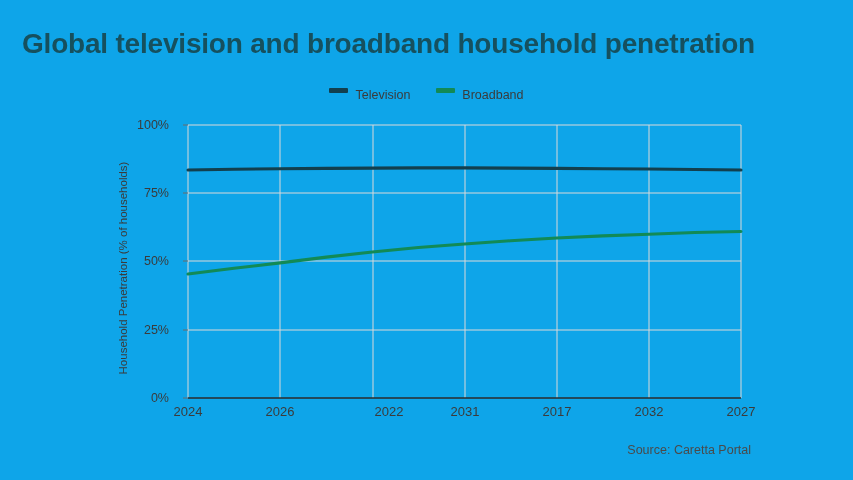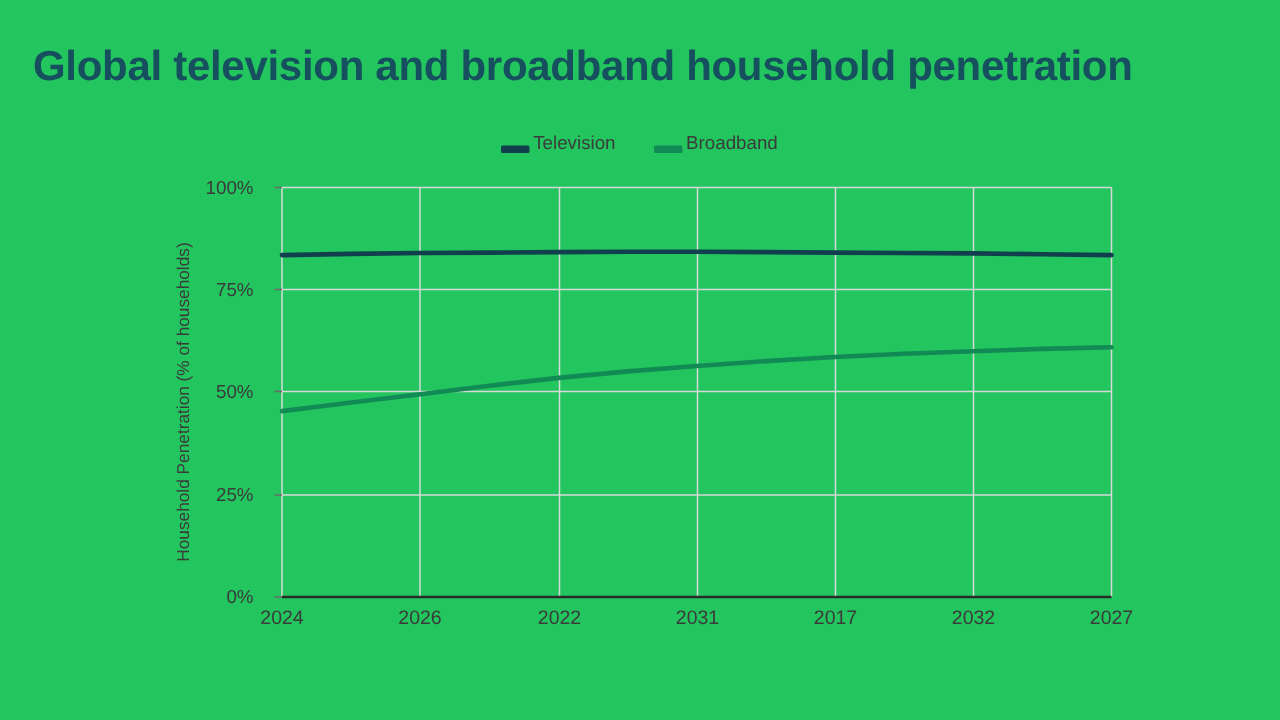--- a/index.html
+++ b/index.html
@@ -12,21 +12,21 @@
     height: 480px;
     font-family: "Liberation Sans", sans-serif;
     color: #333333;
     overflow: hidden;
     position: relative;
   }
   #page {
     position: relative;
     width: 853px;
     height: 480px;
-    background: #22c55e;
+    background: #0ea5e9;
   }
   #chart-title {
     position: absolute;
     left: 22px;
     top: 28px;
     font-size: 28px;
     font-weight: bold;
     letter-spacing: -0.2px;
     color: #16505E;
     white-space: nowrap;
@@ -36,22 +36,22 @@
     left: 0;
     top: 88px;
     width: 853px;
     display: flex;
     justify-content: center;
     align-items: center;
     gap: 26px;
   }
   .legend-item {
     display: flex;
-    align-items: flex-end;
-    gap: 2px;
+    align-items: flex-start;
+    gap: 7px;
   }
   .legend-swatch {
     width: 19px;
     height: 5px;
     border-radius: 1px;
     display: inline-block;
   }
   .legend-label {
     font-size: 12.5px;
     color: #3b3b3b;
@@ -133,21 +133,21 @@
     <div id="y-ticks">
       <div class="y-tick-label" style="top:125px">100%</div>
       <div class="y-tick-label" style="top:193px">75%</div>
       <div class="y-tick-label" style="top:261px">50%</div>
       <div class="y-tick-label" style="top:330px">25%</div>
       <div class="y-tick-label" style="top:398px">0%</div>
     </div>
 
     <div class="x-tick-label" style="left:188px">2024</div>
     <div class="x-tick-label" style="left:280px">2026</div>
-    <div class="x-tick-label" style="left:373px">2022</div>
+    <div class="x-tick-label" style="left:389px">2022</div>
     <div class="x-tick-label" style="left:465px">2031</div>
     <div class="x-tick-label" style="left:557px">2017</div>
     <div class="x-tick-label" style="left:649px">2032</div>
     <div class="x-tick-label" style="left:741px">2027</div>
 
     <svg id="plot-svg" width="853" height="480">
       <g>
         <line x1="188" y1="125" x2="741" y2="125" stroke="#d9d9d9" stroke-width="1"></line>
         <line x1="188" y1="193" x2="741" y2="193" stroke="#d9d9d9" stroke-width="1"></line>
         <line x1="188" y1="261" x2="741" y2="261" stroke="#d9d9d9" stroke-width="1"></line>
@@ -169,14 +169,15 @@
         <line x1="183" y1="261" x2="188" y2="261" stroke="#6b6b6b" stroke-width="1"></line>
         <line x1="183" y1="330" x2="188" y2="330" stroke="#6b6b6b" stroke-width="1"></line>
         <line x1="183" y1="398" x2="188" y2="398" stroke="#6b6b6b" stroke-width="1"></line>
       </g>
       <g>
         <polyline id="series-television" fill="none" stroke="#123F4E" stroke-width="3.1" stroke-linecap="round" stroke-linejoin="round" points="188.00,170.05 234.08,169.23 280.17,168.68 326.25,168.41 372.33,168.13 418.42,167.86 464.50,167.86 510.58,168.13 556.67,168.41 602.75,168.68 648.83,168.95 694.92,169.50 741.00,170.05"></polyline>
         <polyline id="series-broadband" fill="none" stroke="#128A56" stroke-width="3.1" stroke-linecap="round" stroke-linejoin="round" points="188.00,274.06 234.08,268.33 280.17,262.87 326.25,257.13 372.33,251.94 418.42,247.58 464.50,244.03 510.58,240.75 556.67,238.02 602.75,235.84 648.83,234.20 694.92,232.56 741.00,231.47"></polyline>
       </g>
     </svg>
 
+    <div id="source-note">Source: Caretta Portal</div>
   </div>
 </div>
 
 </body></html>

